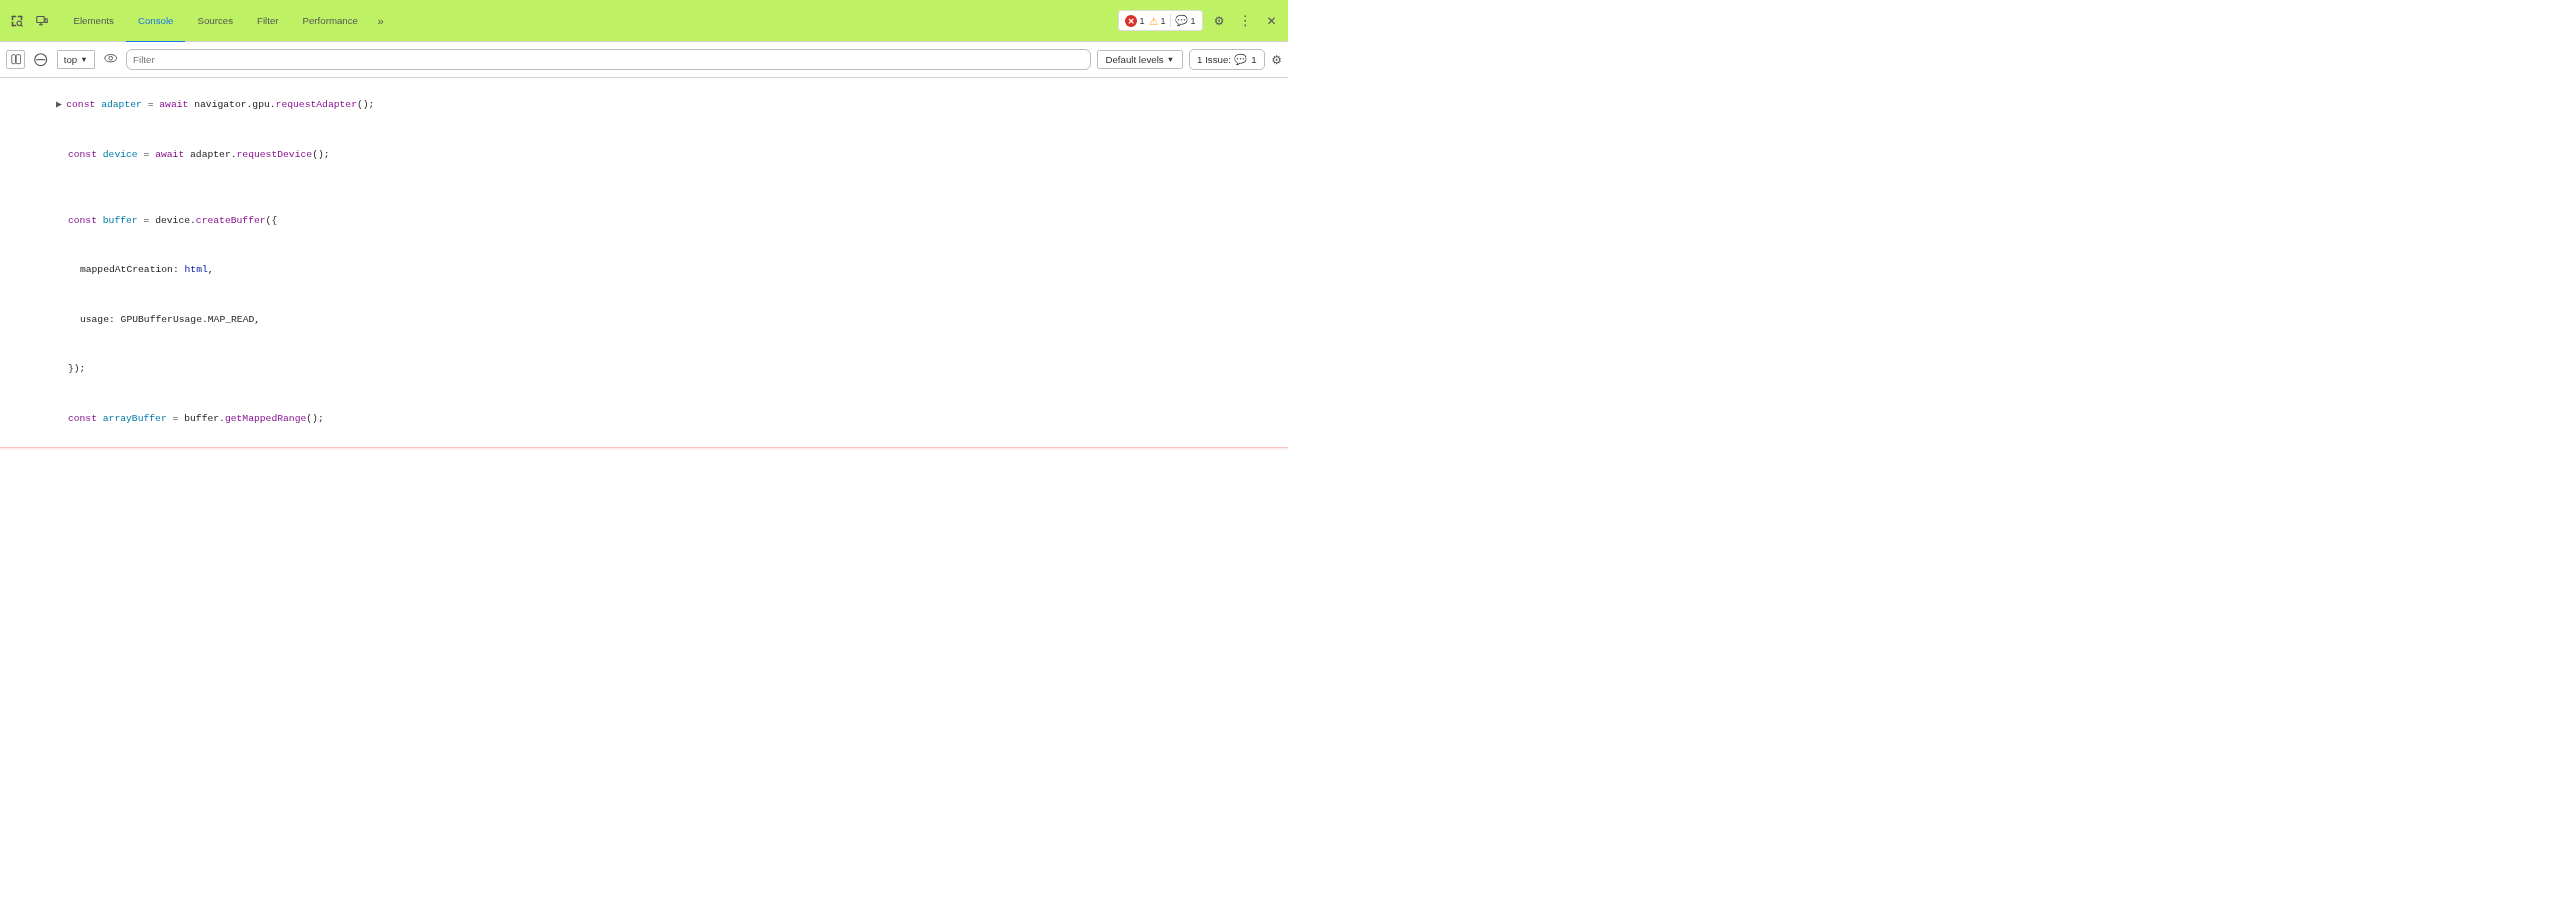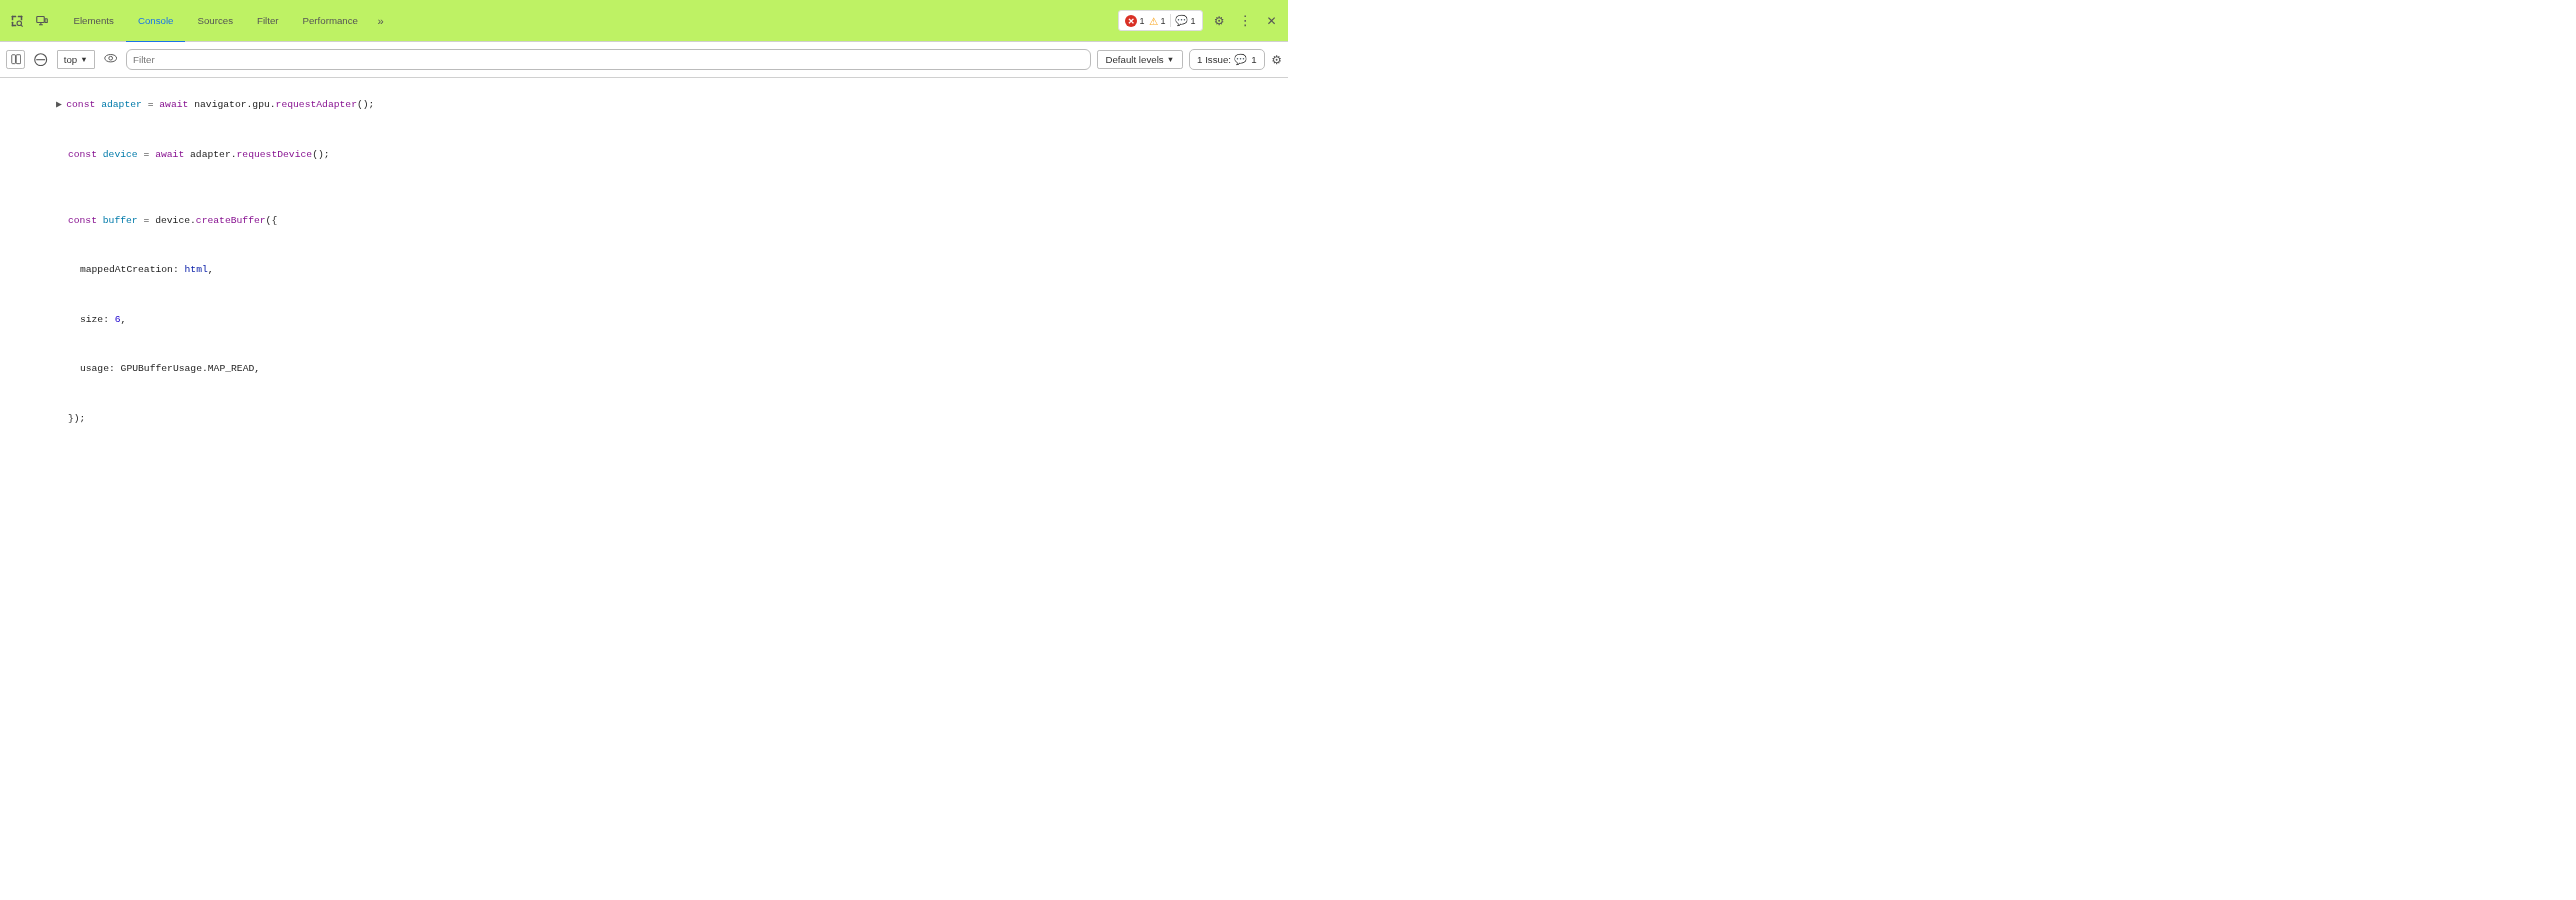--- a/index.html
+++ b/index.html
@@ -485,23 +485,20 @@
     <div class="code-line">&nbsp;</div>
 
     <div class="code-line" style="padding-left:12px;">
       <span class="kw-const">const</span><span class="val-black"> </span><span class="val-teal">buffer</span><span class="val-black"> = device.</span><span style="color:#881391">createBuffer</span><span class="val-black">({</span>
     </div>
 
     <div class="code-line" style="padding-left:24px;">
       <span class="val-black">mappedAtCreation: </span><span style="color:#0d22aa">html</span><span class="val-black">,</span>
     </div>
 
-    <div class="code-line" style="padding-left:24px;">
-      <span class="val-black">size: </span><span style="color:#1c00cf">6</span><span class="val-black">,</span>
-    </div>
 
     <div class="code-line" style="padding-left:24px;">
       <span class="val-black">usage: GPUBufferUsage.MAP_READ,</span>
     </div>
 
     <div class="code-line" style="padding-left:12px;">
       <span class="val-black">});</span>
     </div>
 
     <div class="code-line" style="padding-left:12px;">

